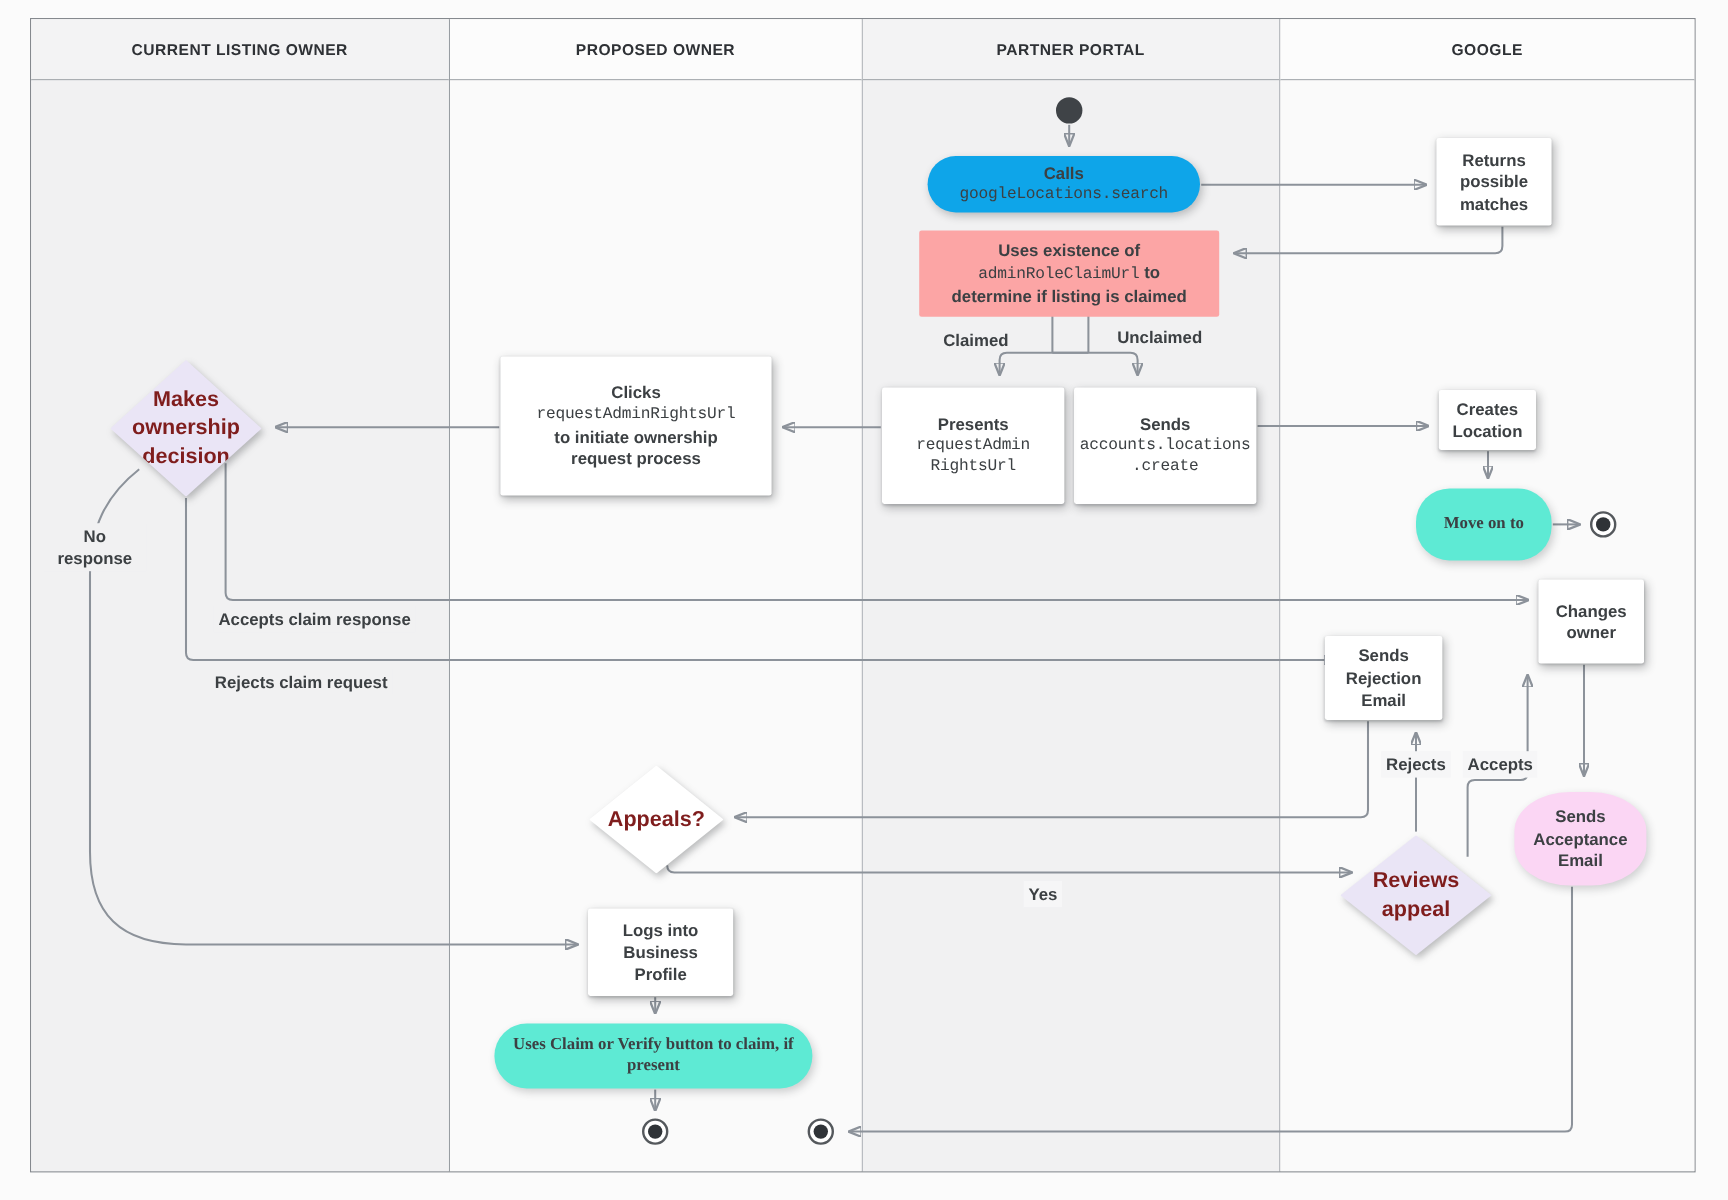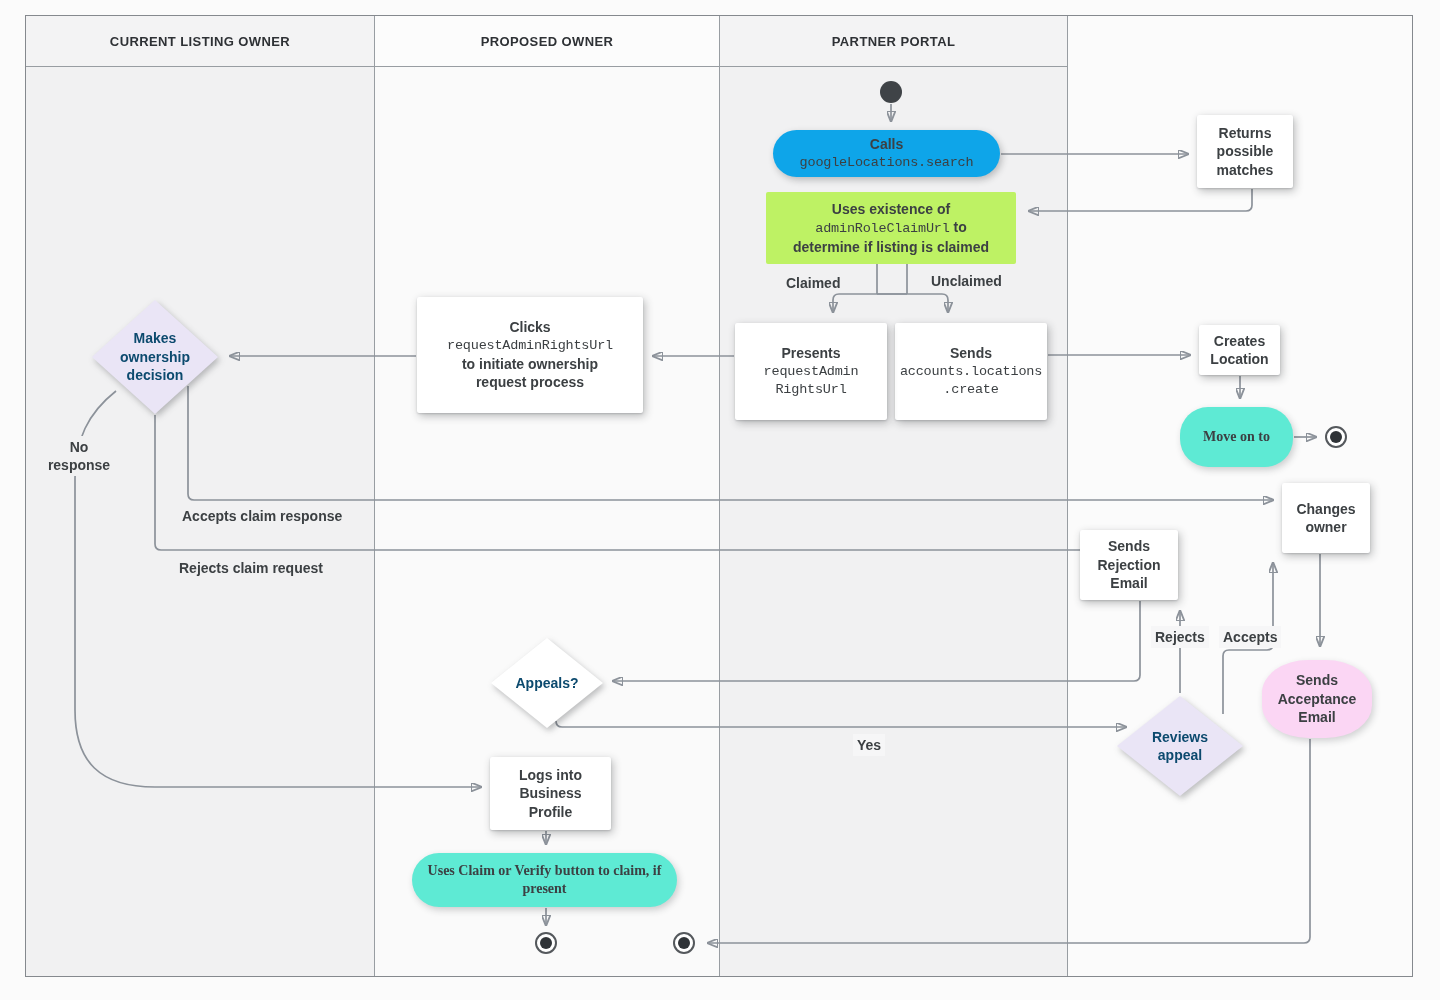--- a/index.html
+++ b/index.html
@@ -22,26 +22,26 @@
   #edges{position:absolute;left:0;top:0;width:1440px;height:1000px;pointer-events:none;}
   #edges path{fill:none;stroke:#8c929a;stroke-width:1.7;}
   
   .node{position:absolute;display:flex;flex-direction:column;align-items:center;
         justify-content:center;text-align:center;font-size:14px;font-weight:700;
         line-height:1.32;color:#3c4043;box-sizing:border-box;}
   .box{background:#fff;border-radius:2px;box-shadow:2px 3px 8px rgba(40,44,48,.30),0 1px 2px rgba(40,44,48,.18);}
   .pill-teal{background:#0ea5e9;border-radius:26px;box-shadow:2px 3px 7px rgba(40,44,48,.28);}
   .pill-pink{background:#5eead4;border-radius:28px;box-shadow:2px 3px 7px rgba(40,44,48,.22);font-family:Liberation Serif, serif;}
   .blob-pink{background:#fbd6f4;border-radius:42%;box-shadow:2px 3px 7px rgba(40,44,48,.20);}
-  .rect-lav{background:#bef264;border-radius:2px;}
+  .rect-lav{background:#fca5a5;border-radius:2px;}
   .mono{font-family:"Liberation Mono",monospace;font-weight:400;font-size:13.5px;letter-spacing:-0.2px;}
   .dwrap{position:absolute;filter:drop-shadow(2px 3px 3px rgba(40,44,48,.30));}
   .diamond{width:100%;height:100%;clip-path:polygon(50% 0,100% 50%,50% 100%,0 50%);
            display:flex;align-items:center;justify-content:center;text-align:center;
-           font-size:14px;font-weight:700;line-height:1.32;color:#0c4a6e;}
+           font-size:18px;font-weight:700;line-height:1.32;color:#7f1d1d;}
   .d-lav{background:#eae5f6;}
   .d-white{background:#fff;}
   
   .start-node{position:absolute;width:22px;height:22px;border-radius:50%;background:#3f4347;}
   .end-node{position:absolute;width:22px;height:22px;border-radius:50%;background:#fff;
             border:2px solid #54585c;box-sizing:border-box;display:flex;align-items:center;justify-content:center;}
   .end-dot{width:12px;height:12px;border-radius:50%;background:#2f3337;}
   
   .elabel{position:absolute;font-size:14px;font-weight:700;color:#3c4043;white-space:nowrap;line-height:1.3;}
   .mask-a{background:#f1f1f2;padding:2px 4px;}
@@ -57,20 +57,24 @@
       <div class="lane-header shade-ah">CURRENT LISTING OWNER</div>
       <div class="lane-body shade-a"></div>
     </div>
     <div class="lane b1" style="width:345px">
       <div class="lane-header shade-bh">PROPOSED OWNER</div>
       <div class="lane-body shade-b"></div>
     </div>
     <div class="lane b1" style="width:348px">
       <div class="lane-header shade-ah">PARTNER PORTAL</div>
       <div class="lane-body shade-a"></div>
+    </div>
+    <div class="lane" style="width:346px">
+      <div class="lane-header shade-bh">GOOGLE</div>
+      <div class="lane-body shade-b"></div>
     </div>
   </div>
 
   <svg id="edges" viewBox="0 0 1440 1000">
     <defs>
       <marker id="arr" viewBox="0 0 10 8" markerWidth="11" markerHeight="9" refX="9" refY="4" orient="auto" markerUnits="userSpaceOnUse">
         <path d="M0,0 L10,4 L0,8 Z" fill="#70777f" stroke="none"></path>
       </marker>
     </defs>
     <path d="M891,104 L891,121" marker-end="url(#arr)"></path>
@@ -153,21 +157,21 @@
   </div>
 
   <div class="node pill-pink" style="left:1180px;top:407px;width:113px;height:60px">
     <div>Move on to</div>
   </div>
 
   <div class="node box" style="left:1282px;top:483px;width:88px;height:70px;padding:0 8px">
     <div>Changes owner</div>
   </div>
 
-  <div class="node box" style="left:1080px;top:530px;width:98px;height:70px;padding:0 8px">
+  <div class="node box" style="left:1104px;top:530px;width:98px;height:70px;padding:0 8px">
     <div>Sends Rejection Email</div>
   </div>
 
   <div class="node blob-pink" style="left:1262px;top:660px;width:110px;height:78px;padding:0 6px">
     <div>Sends Acceptance Email</div>
   </div>
 
   <div class="dwrap" style="left:1117px;top:696px;width:126px;height:100px">
     <div class="diamond d-lav">
       <div style="width:100px">Reviews appeal</div>

